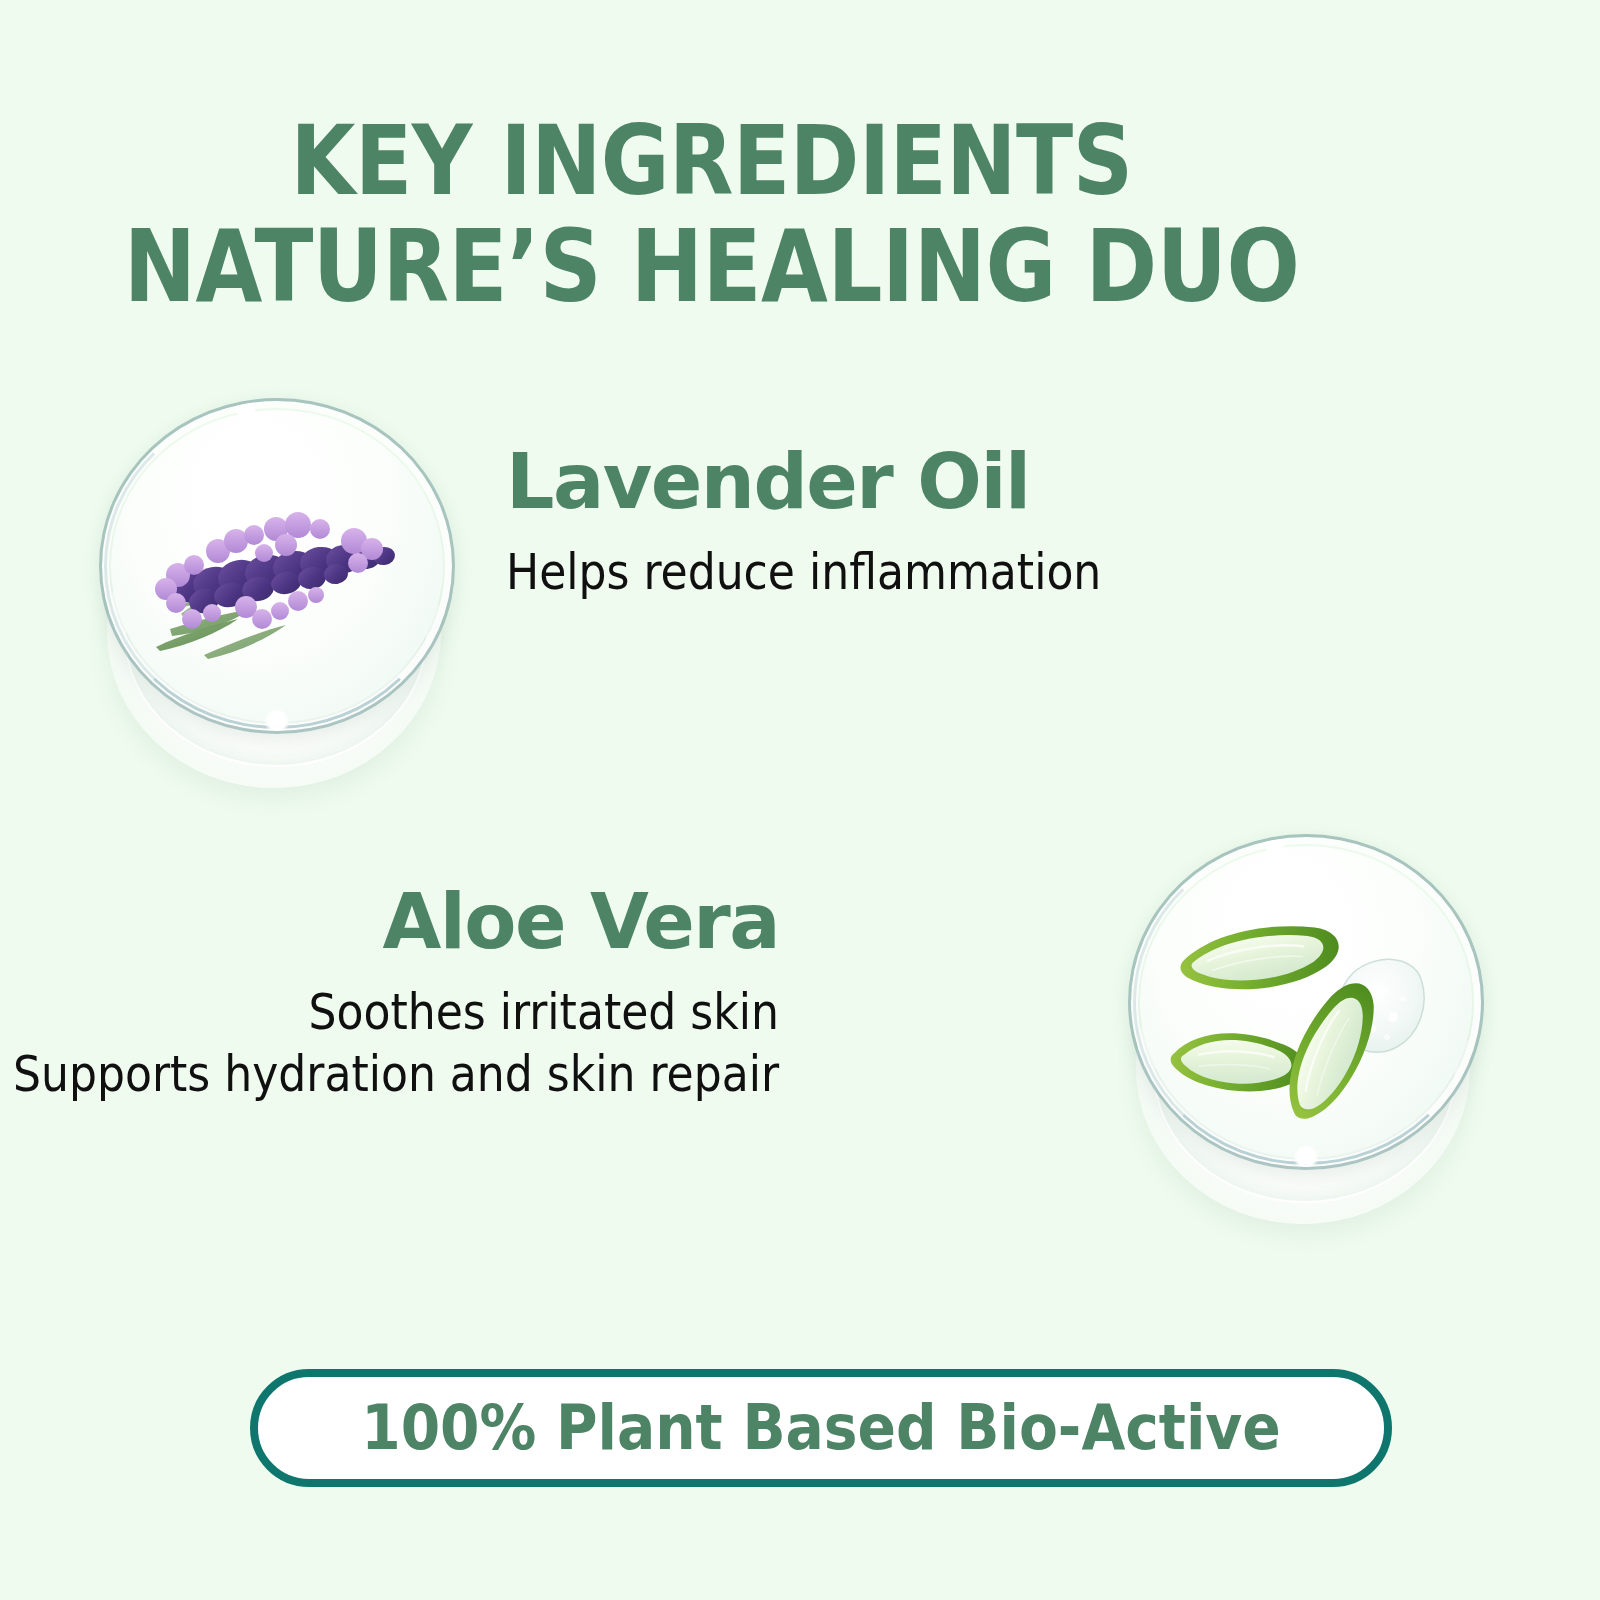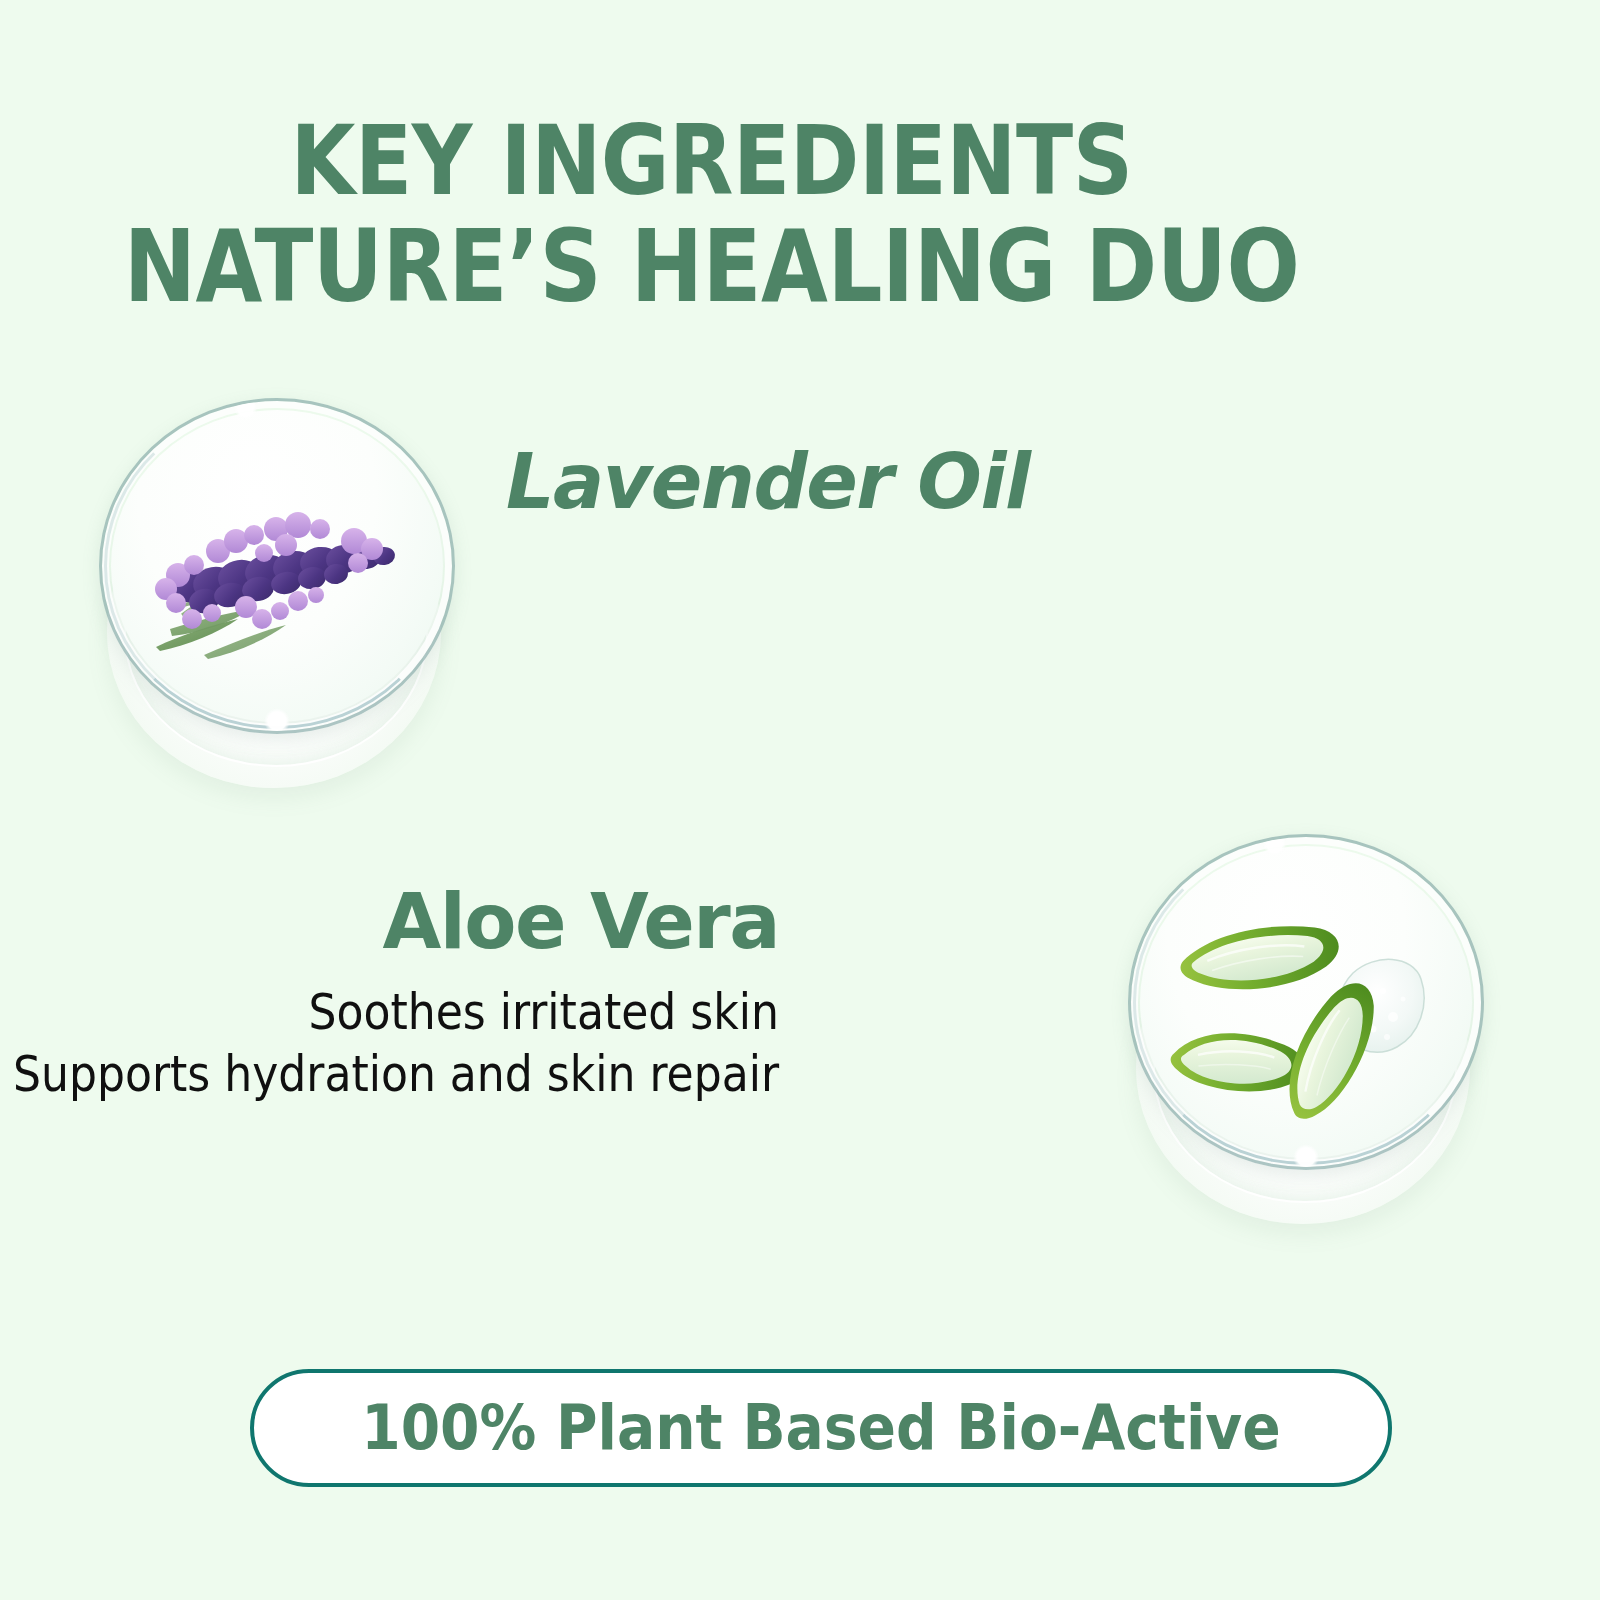--- a/index.html
+++ b/index.html
@@ -42,21 +42,21 @@
     transform: scaleX(0.97);
   }
   .headline .hl-line.l2 {
     font-size: 99px;
   }
 
   
   .row {
     position: absolute;
   }
-  .row-lavender { left: 0; top: 380px; width: 1600px; height: 430px; font-style: italic; }
+  .row-lavender { left: 0; top: 380px; width: 1600px; height: 430px; }
   .row-aloe     { left: 0; top: 820px; width: 1332px; height: 430px; }
 
   .ing-text {
     position: absolute;
     top: 60px;
   }
   .row-lavender .ing-text { left: 506px; text-align: left; }
   .row-aloe .ing-text { right: 553px; text-align: right; }
 
   .ing-title {
@@ -172,21 +172,21 @@
 
   
   .badge {
     position: absolute;
     left: 250px;
     top: 1369px;
     width: 1142px;
     height: 118px;
     box-sizing: border-box;
     background: #ffffff;
-    border: 4px solid #0f766e;
+    border: 8px solid #0f766e;
     border-radius: 60px;
     display: flex;
     align-items: center;
     justify-content: center;
   }
   .badge-label {
     color: #4e8466;
     font-family: "Liberation Sans Narrow", "DejaVu Sans Condensed", "Liberation Sans", sans-serif;
     font-weight: 700;
     font-size: 63px;
@@ -282,20 +282,21 @@
           </g>
         </svg>
 
         <div class="rim-tint"></div>
         <div class="rim-hi"></div>
       </div>
     </div>
 
     <div class="ing-text">
       <div class="ing-title">Lavender Oil</div>
+      <div class="ing-line">Helps reduce inflammation</div>
     </div>
   </div>
 
   <div class="row row-aloe">
 
     <div class="ing-text">
       <div class="ing-title">Aloe Vera</div>
       <div class="ing-line">Soothes irritated skin</div>
       <div class="ing-line">Supports hydration and skin repair</div>
     </div>

